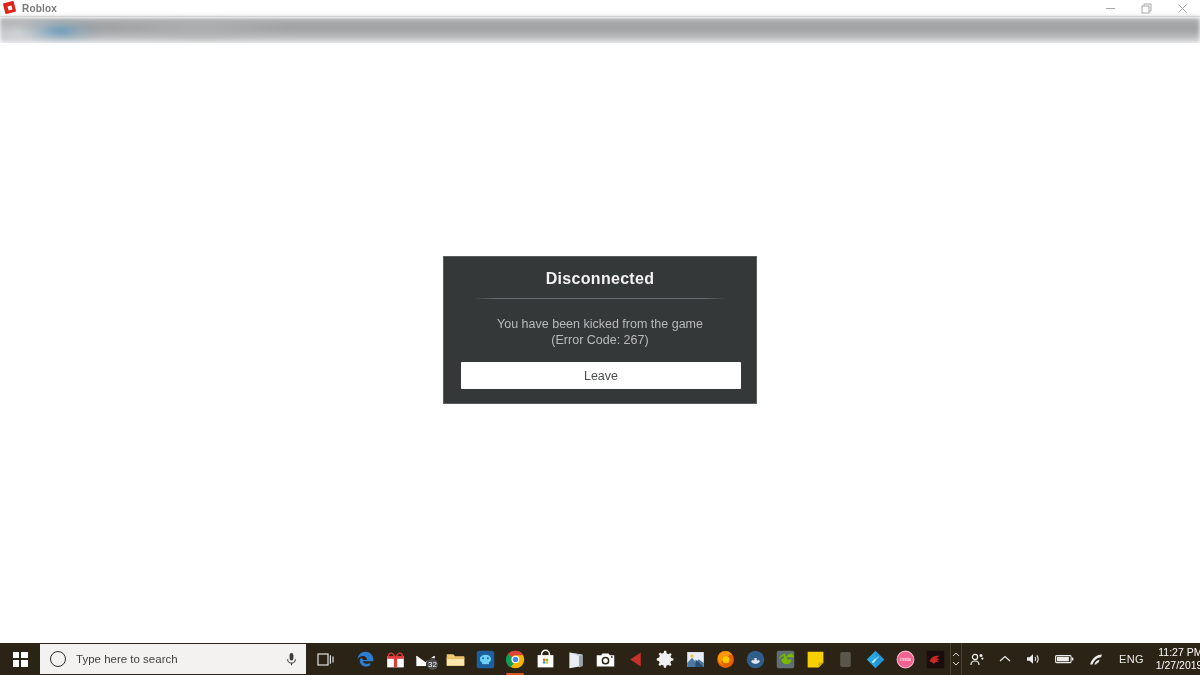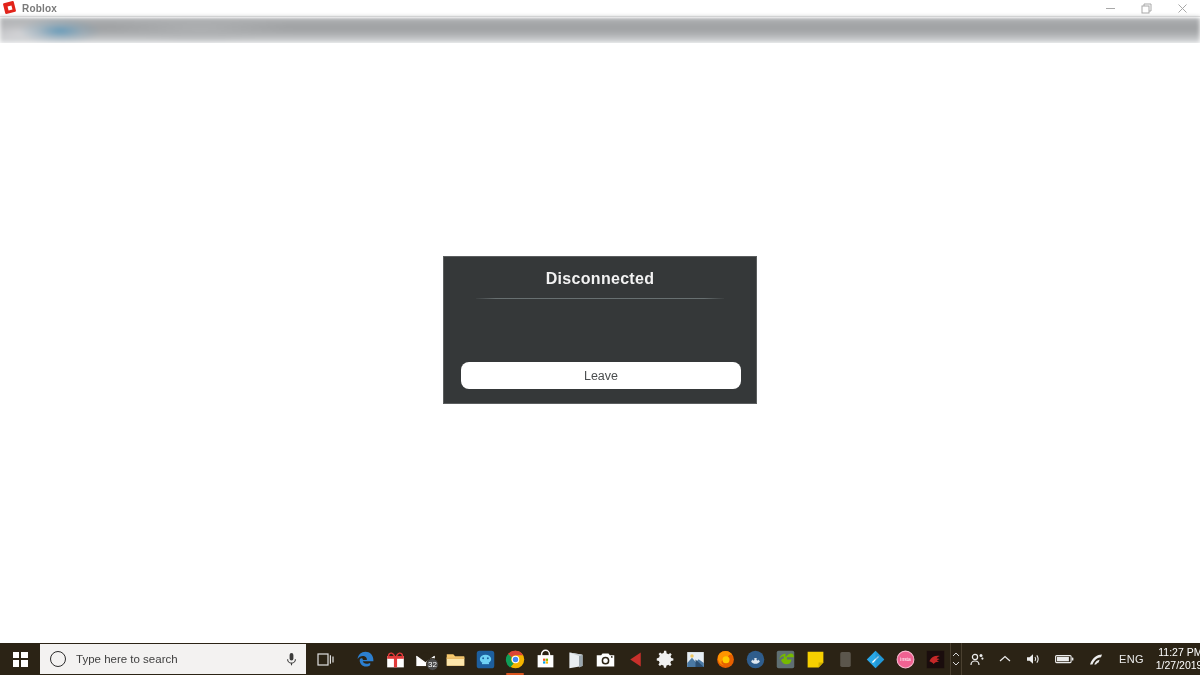--- a/index.html
+++ b/index.html
@@ -78,21 +78,21 @@
     height: 1px; background: #50a1a8; opacity: .55; margin: 10px 0 0 0;
     background: linear-gradient(to right, rgba(128,140,142,.15), rgba(150,162,164,.95) 8%, rgba(150,162,164,.95) 92%, rgba(128,140,142,.15));
   }
   .dlg-body {
     text-align: center; color: #b8bbbc; font-size: 12.5px; line-height: 16px;
     padding-top: 17px;
   }
   .dlg-body div { white-space: nowrap; }
   .dlg-btn {
     position: absolute; left: 17px; top: 105px; width: 280px; height: 27px;
-    background: #ffffff; border-radius: 8px;
+    background: #ffffff; border-radius: 1px;
     display: flex; align-items: center; justify-content: center;
     color: #4a4d4e; font-size: 12.5px; cursor: pointer;
   }
 
   
   .taskbar {
     position: absolute; left: 0; top: 643px; width: 1200px; height: 32px;
     background: #2b2315;
     display: flex; align-items: center;
   }
@@ -192,20 +192,24 @@
   </div>
 
   <div class="blurstrip"></div>
   <div class="blurstrip-cap"></div>
 
   <div class="gamearea"></div>
 
   <div class="dialog">
     <div class="dlg-title">Disconnected</div>
     <div class="dlg-sep"></div>
+    <div class="dlg-body">
+      <div>You have been kicked from the game</div>
+      <div>(Error Code: 267)</div>
+    </div>
     <div class="dlg-btn">Leave</div>
   </div>
 
   <div class="taskbar">
 
     <div class="start-btn">
       <div class="win-logo">
         <i></i>
           <i></i>
           <i></i>

